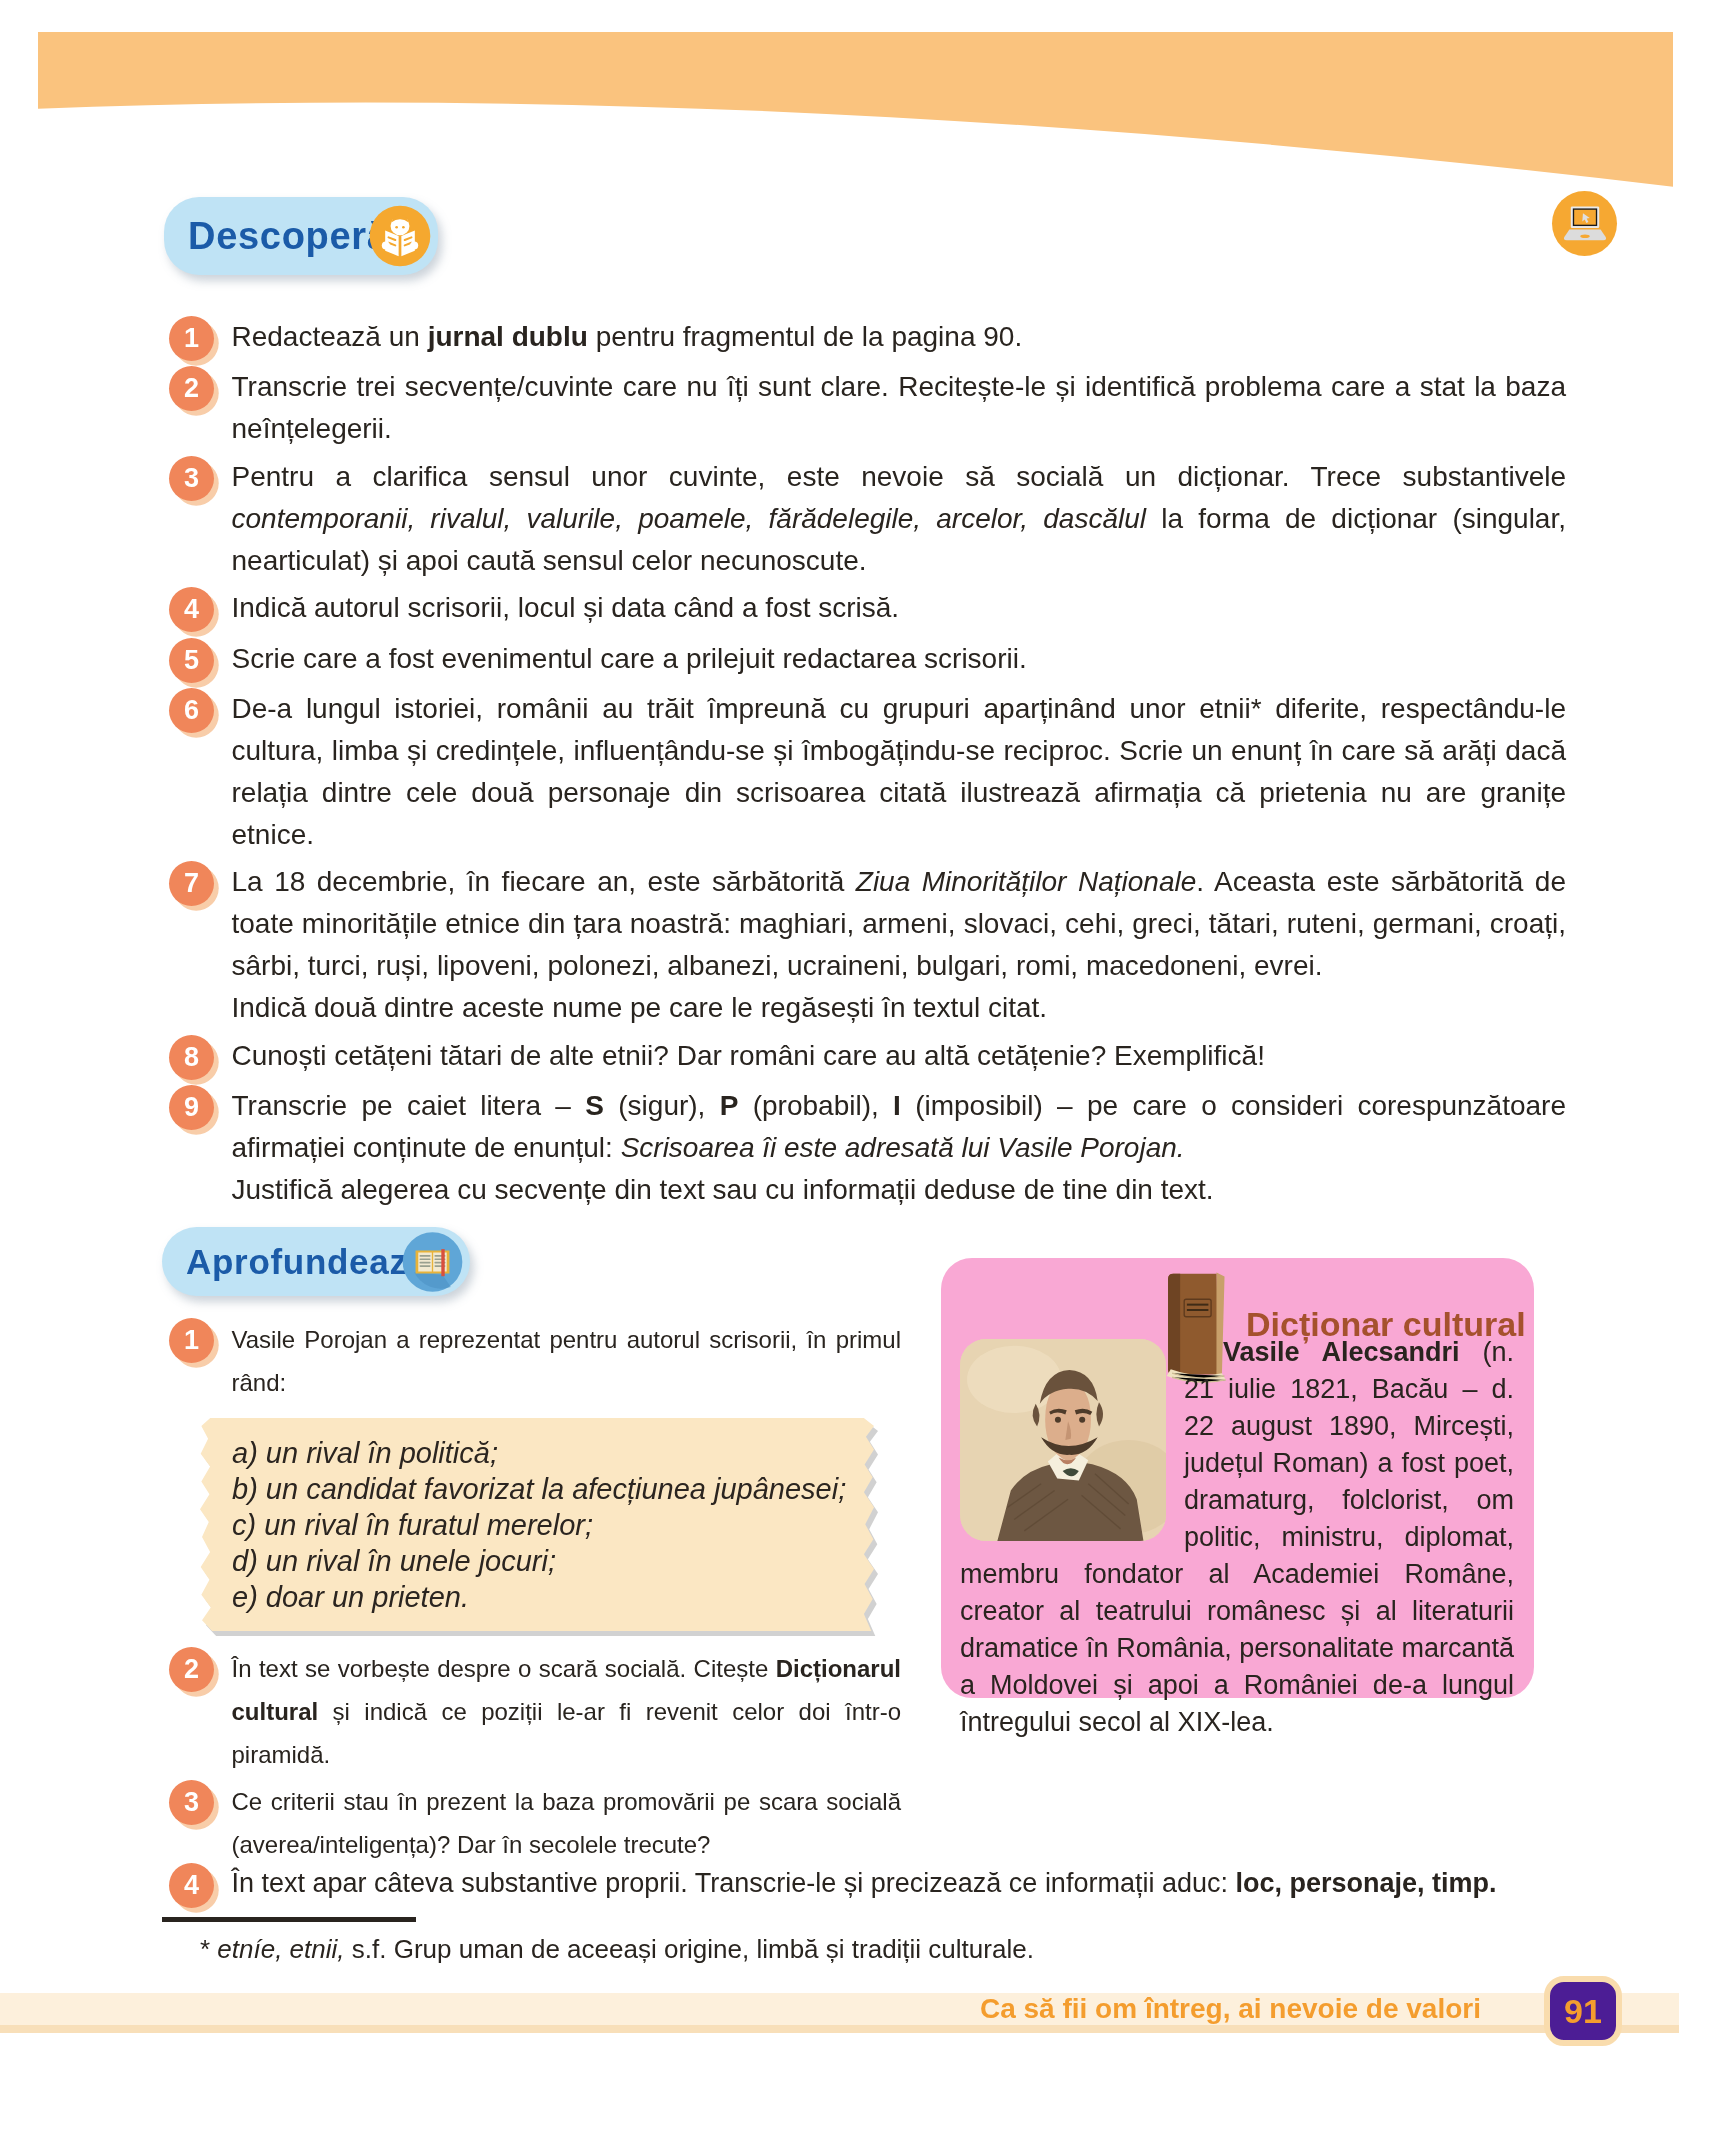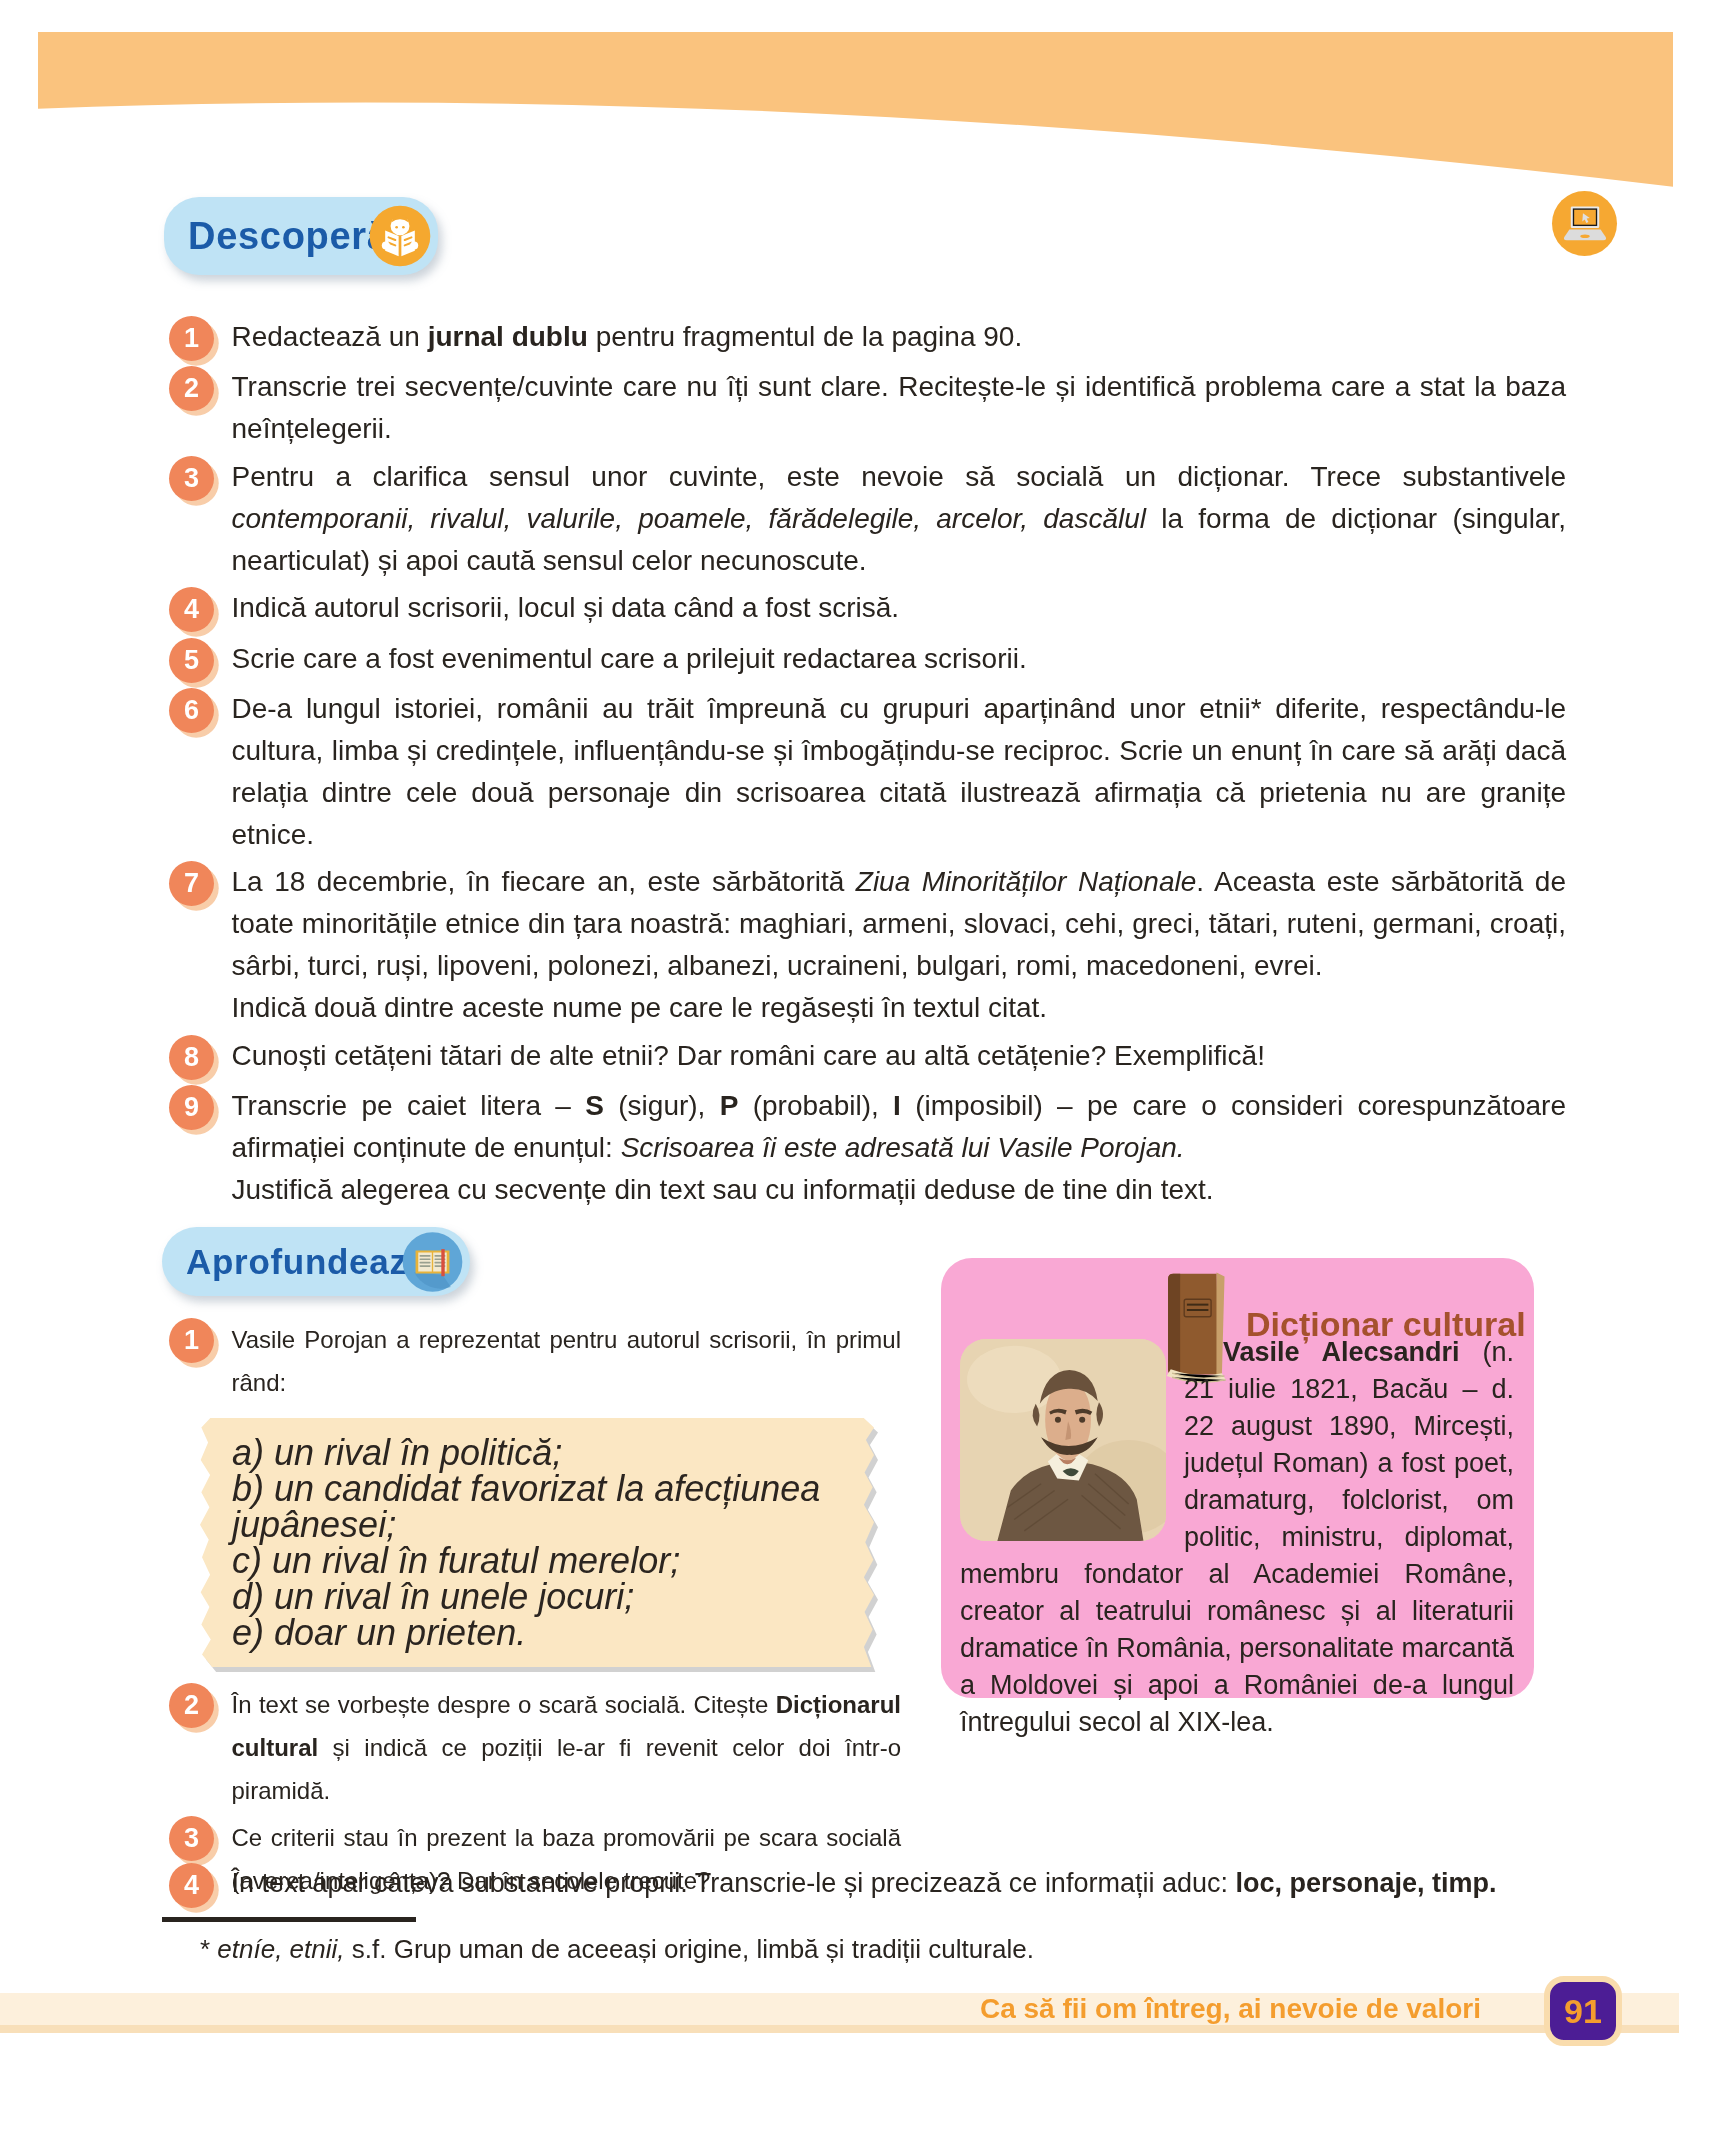--- a/index.html
+++ b/index.html
@@ -45,21 +45,21 @@
   .task-text{flex:1;font-size:28px;line-height:42px;text-align:justify;}
 
   
   .deepen-left{position:absolute;left:169px;top:1318px;width:732px;}
   .deepen-left .task{margin-bottom:4px;}
   .deepen-left .task-text{font-size:24px;line-height:43px;}
 
   .options-wrap{margin:13.5px 0 16px 31px;filter:drop-shadow(4.7px 5.4px 0.7px rgba(0,0,0,0.18));}
   .options-box{
     width:674px;box-sizing:border-box;background:#FBE7C3;
-    padding:17.5px 27px 16px 32px;font-style:italic;font-size:36px;line-height:36px;color:#2b2520;
+    padding:17.5px 27px 16px 32px;font-style:italic;font-size:29px;line-height:36px;color:#2b2520;
     clip-path:polygon(1.6% 0%,98.4% 0%,100% 4%,98.8% 9%,100% 15%,98.6% 22%,99.8% 28%,98.5% 35%,100% 42%,98.7% 50%,99.9% 57%,98.5% 64%,100% 71%,98.6% 78%,99.8% 85%,98.5% 92%,99.6% 100%,1.8% 100%,0.3% 95%,1.6% 89%,0.2% 83%,1.4% 76%,0.1% 70%,1.5% 63%,0.3% 56%,1.3% 49%,0% 43%,1.4% 36%,0.2% 30%,1.5% 23%,0.1% 17%,1.2% 10%,0.2% 4%);
   }
   .option{margin:0;}
 
   .deepen-item4{position:absolute;left:169px;top:1863px;width:1400px;display:flex;gap:17.5px;}
   .deepen-item4 .task-text{font-size:27px;line-height:40px;text-align:left;}
 
   
   .dict-box{
     position:absolute;left:941px;top:1246px;width:593px;height:440px;

